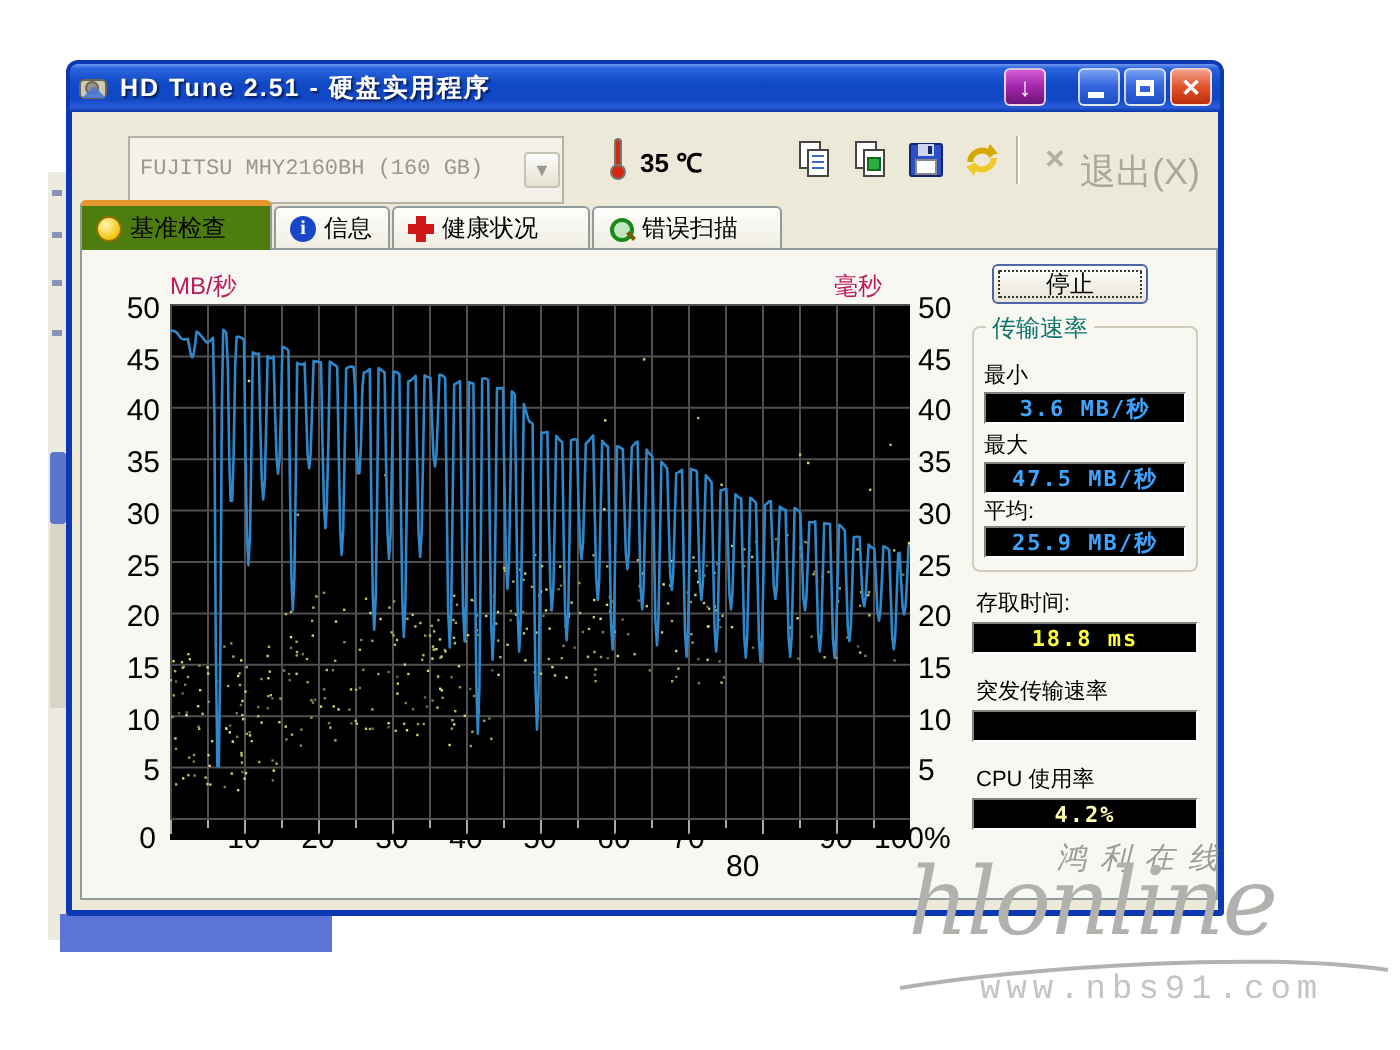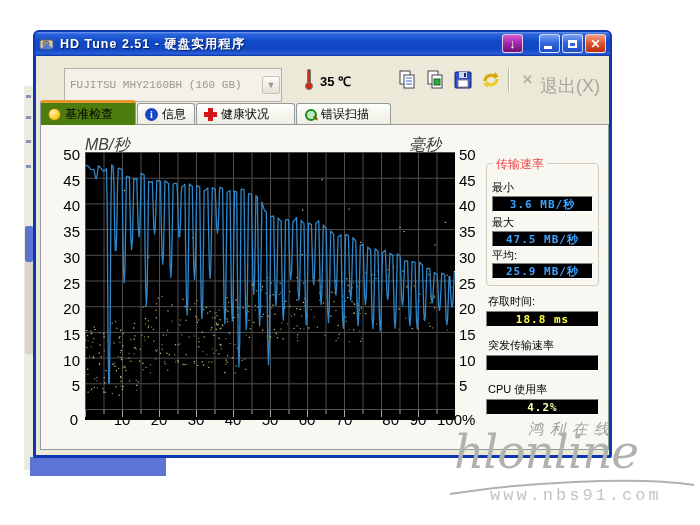--- a/index.html
+++ b/index.html
@@ -69,34 +69,34 @@
   .ico-health::before { content:""; position:absolute; left:4px; top:0; width:5px; height:13px; background:#d01818; }
   .ico-health::after  { content:""; position:absolute; left:0; top:4px; width:13px; height:5px; background:#d01818; }
   .ico-scan { position:relative; }
   .ico-scan::before { content:""; position:absolute; left:1px; top:1px; width:8px; height:8px; border:2px solid #1a8a1a; border-radius:50%; background:#bfe8bf; }
   .ico-scan::after { content:""; position:absolute; left:9px; top:9px; width:5px; height:2px; background:#7a5a00; transform:rotate(45deg); }
 
   .tab-page { position:absolute; left:4px; top:91px; width:569px; height:326px;
     background:#f8f7f1; border:1px solid #919b9c; z-index:2; }
 
   
-  .axis-title { position:absolute; font-size:16px; color:#404040; z-index:4;font-style:italic; }
+  .axis-title { position:absolute; font-size:12px; color:#be185d; z-index:4; }
   .tick-label { position:absolute; font-size:15px; color:#000; z-index:4; }
   #plot-svg { position:absolute; left:49px; top:119px; z-index:4; }
 
   
   .stop-btn { position:absolute; left:460px; top:99px; width:78px; height:20px; z-index:4;
     border:1px solid #4c64a8; border-radius:3px; background:linear-gradient(180deg,#fefefe,#e8e5d4);
     font-size:12px; color:#000; display:flex; align-items:center; justify-content:center; cursor:pointer; }
   .stop-btn .focus-ring { position:absolute; inset:2px; border:1px dotted #333; border-radius:1px; }
 
   .groupbox { position:absolute; left:450px; top:130px; width:113px; height:123px; z-index:4;
     border:1px solid #cfcdba; border-radius:4px; }
   .group-title { position:absolute; left:6px; top:-8px; background:#f8f7f1; padding:0 3px;
-    font-size:12px; color:#ef4444; }
+    font-size:12px; color:#0f766e; }
 
   .plabel { position:absolute; z-index:4; font-size:11px; color:#000; }
   .lcd { position:absolute; z-index:4; height:16px; background:#000;
     border-top:1px solid #808080; border-left:1px solid #808080;
     border-bottom:1px solid #fff; border-right:1px solid #fff;
     font-family:"DejaVu Sans Mono", monospace; font-size:11px; font-weight:bold;
     display:flex; align-items:center; justify-content:center; letter-spacing:1px; }
   .lcd-blue { color:#3fa4ff; }
   .lcd-yellow { color:#ffff42; }
   .lcd-pale { color:#ffffb0; }
@@ -698,20 +698,24 @@
         <rect x="263.5" y="56.4" width="1.2" height="1.2" fill="#e6e687" opacity="0.80"></rect>
         <rect x="275.2" y="89.8" width="1.2" height="1.2" fill="#e6e687" opacity="0.91"></rect>
         <rect x="314.5" y="74.7" width="1.2" height="1.2" fill="#e6e687" opacity="0.80"></rect>
         <rect x="38.9" y="37.9" width="1.2" height="1.2" fill="#e6e687" opacity="0.99"></rect>
         <rect x="217.0" y="57.6" width="1.2" height="1.2" fill="#e6e687" opacity="0.97"></rect>
         <rect x="107.0" y="85.0" width="1.2" height="1.2" fill="#e6e687" opacity="0.62"></rect>
         <rect x="236.5" y="27.1" width="1.2" height="1.2" fill="#e6e687" opacity="0.93"></rect>
         <polyline points="0.0,13.5 0.7,13.4 1.5,13.4 2.2,13.6 3.0,14.0 3.7,14.7 4.4,15.6 5.2,16.7 5.9,17.4 6.7,17.6 7.4,17.7 8.1,17.7 8.9,17.4 9.6,20.9 10.4,25.2 11.1,26.7 11.8,25.1 12.6,20.0 13.3,13.8 14.1,14.3 14.8,15.0 15.5,15.9 16.3,16.8 17.0,17.8 17.8,18.6 18.5,19.3 19.2,19.0 20.0,18.5 20.7,17.7 21.5,16.8 22.2,54.6 22.9,172.2 23.7,231.1 24.4,231.1 25.2,171.9 25.9,53.3 26.6,12.9 27.4,13.6 28.1,14.3 28.9,30.1 29.6,75.7 30.3,98.4 31.1,98.4 31.8,75.9 32.6,31.2 33.3,16.4 34.0,16.4 34.8,16.5 35.5,16.8 36.3,17.3 37.0,18.0 37.7,71.6 38.5,115.9 39.2,130.6 40.0,116.0 40.7,72.8 41.4,24.2 42.2,24.6 42.9,24.9 43.7,24.9 44.4,24.8 45.1,59.0 45.9,88.1 46.6,97.7 47.4,88.2 48.1,60.1 48.8,26.0 49.6,26.9 50.3,27.1 51.1,26.8 51.8,26.3 52.5,53.4 53.3,76.9 54.0,84.8 54.8,76.7 55.5,51.9 56.2,21.5 57.0,21.6 57.7,22.0 58.5,22.5 59.2,23.3 59.9,85.4 60.7,136.3 61.4,153.2 62.2,136.4 62.9,86.4 63.6,29.4 64.4,29.9 65.1,30.1 65.9,30.2 66.6,30.2 67.3,29.5 68.1,54.1 68.8,75.2 69.6,82.2 70.3,75.1 71.0,53.7 71.8,28.5 72.5,28.7 73.3,28.8 74.0,28.8 74.7,29.1 75.5,29.2 76.2,68.1 77.0,101.1 77.7,112.1 78.4,101.2 79.2,69.0 79.9,28.8 80.7,29.2 81.4,29.9 82.1,30.3 82.9,30.9 83.6,31.5 84.4,75.8 85.1,113.0 85.8,125.4 86.6,113.0 87.3,75.7 88.1,32.2 88.8,31.8 89.5,31.5 90.3,31.3 91.0,31.3 91.8,31.5 92.5,41.3 93.2,70.2 94.0,84.6 94.7,84.6 95.5,70.3 96.2,41.7 96.9,34.3 97.7,34.1 98.4,33.7 99.2,33.1 99.9,32.5 100.6,94.2 101.4,145.8 102.1,162.9 102.9,145.8 103.6,94.4 104.3,32.0 105.1,32.5 105.8,33.2 106.6,33.7 107.3,34.2 108.0,78.0 108.8,115.1 109.5,127.5 110.3,115.2 111.0,78.3 111.7,33.8 112.5,33.9 113.2,34.1 114.0,34.5 114.7,35.1 115.4,97.3 116.2,149.3 116.9,166.5 117.7,149.3 118.4,97.8 119.1,38.7 119.9,38.5 120.6,38.0 121.4,37.4 122.1,36.7 122.8,36.0 123.6,78.7 124.3,114.5 125.1,126.4 125.8,114.5 126.5,78.6 127.3,35.6 128.0,36.1 128.8,36.5 129.5,36.8 130.2,36.9 131.0,57.7 131.7,75.3 132.5,81.2 133.2,75.4 133.9,57.9 134.7,35.4 135.4,35.4 136.2,35.8 136.9,36.3 137.6,37.0 138.4,100.8 139.1,154.0 139.9,171.7 140.6,154.0 141.3,101.0 142.1,40.1 142.8,39.9 143.6,39.5 144.3,39.0 145.0,38.6 145.8,99.7 146.5,151.4 147.3,168.6 148.0,151.4 148.7,99.8 149.5,39.0 150.2,39.4 151.0,39.7 151.7,39.8 152.4,121.8 153.2,191.6 153.9,214.9 154.7,191.6 155.4,121.9 156.1,37.4 156.9,37.2 157.6,37.2 158.4,37.5 159.1,38.0 159.8,104.9 160.6,159.6 161.3,177.8 162.1,159.7 162.8,105.3 163.5,42.0 164.3,42.2 165.0,42.2 165.8,42.1 166.5,41.9 167.2,89.2 168.0,129.1 168.7,142.4 169.5,129.2 170.2,89.6 170.9,43.6 171.7,44.4 172.4,45.2 173.2,105.1 173.9,156.6 174.6,173.7 175.4,156.7 176.1,106.6 176.9,50.0 177.6,52.4 178.3,54.8 179.1,57.4 179.8,58.9 180.6,59.2 181.3,59.9 182.0,133.1 182.8,192.9 183.5,212.8 184.3,193.0 185.0,134.0 185.7,64.3 186.5,64.4 187.2,64.3 188.0,64.1 188.7,63.9 189.4,106.4 190.2,141.5 190.9,153.2 191.7,141.5 192.4,106.7 193.1,65.9 193.9,66.9 194.6,67.8 195.4,68.5 196.1,69.1 196.8,114.7 197.6,154.8 198.3,168.1 199.1,154.9 199.8,115.3 200.5,68.1 201.3,67.8 202.0,67.7 202.8,67.7 203.5,68.0 204.2,96.7 205.0,119.8 205.7,127.5 206.5,119.8 207.2,97.0 207.9,69.8 208.7,69.1 209.4,68.3 210.2,67.4 210.9,66.5 211.6,65.7 212.4,105.2 213.1,137.3 213.9,148.0 214.6,137.4 215.3,105.6 216.1,68.4 216.8,69.3 217.6,70.2 218.3,70.8 219.0,71.3 219.8,118.2 220.5,159.1 221.3,172.7 222.0,159.2 222.7,118.9 223.5,71.2 224.2,71.3 225.0,71.7 225.7,72.3 226.4,72.4 227.2,100.6 227.9,124.6 228.7,132.6 229.4,124.5 230.1,100.2 230.9,71.5 231.6,70.7 232.4,69.9 233.1,69.0 233.8,68.9 234.6,109.6 235.3,141.9 236.1,152.7 236.8,142.1 237.5,110.5 238.3,72.8 239.0,73.9 239.8,74.8 240.5,75.6 241.2,76.4 242.0,120.5 242.7,158.2 243.5,170.6 244.2,158.4 244.9,121.9 245.7,78.9 246.4,79.6 247.2,80.4 247.9,81.4 248.6,82.2 249.4,110.6 250.1,134.9 250.9,142.9 251.6,134.9 252.3,111.2 253.1,84.6 253.8,84.3 254.6,83.9 255.3,83.5 256.0,82.8 256.8,127.5 257.5,164.1 258.3,176.3 259.0,164.0 259.7,127.1 260.5,82.4 261.2,82.8 262.0,83.0 262.7,83.1 263.4,83.7 264.2,114.1 264.9,139.6 265.7,148.0 266.4,139.8 267.1,115.3 267.9,85.7 268.6,86.4 269.4,87.3 270.1,88.3 270.8,89.4 271.6,129.0 272.3,162.6 273.1,173.7 273.8,162.7 274.5,129.9 275.3,93.2 276.0,93.1 276.8,92.8 277.5,92.6 278.2,92.4 279.0,121.3 279.7,144.9 280.5,152.7 281.2,145.0 281.9,122.2 282.7,95.1 283.4,95.8 284.2,96.5 284.9,97.0 285.6,97.2 286.4,134.7 287.1,166.3 287.9,176.8 288.6,166.4 289.3,135.4 290.1,96.9 290.8,97.3 291.6,98.0 292.3,98.8 293.0,99.4 293.8,136.8 294.5,168.3 295.3,178.9 296.0,168.3 296.7,136.5 297.5,100.5 298.2,100.0 299.0,99.3 299.7,98.6 300.4,98.5 301.2,121.8 301.9,141.1 302.7,147.5 303.4,141.2 304.1,122.6 304.9,101.3 305.6,101.9 306.4,102.4 307.1,102.7 307.8,102.9 308.6,137.3 309.3,166.6 310.1,176.3 310.8,166.7 311.5,138.0 312.3,102.0 313.0,102.4 313.8,103.0 314.5,103.8 315.2,104.8 316.0,128.3 316.7,147.0 317.5,153.2 318.2,147.1 318.9,129.0 319.7,109.0 320.4,109.1 321.2,109.1 321.9,109.1 322.6,108.7 323.4,139.4 324.1,165.1 324.9,173.7 325.6,165.1 326.3,139.2 327.1,109.5 327.8,109.8 328.6,109.9 329.3,109.8 330.0,110.1 330.8,141.0 331.5,168.0 332.3,176.8 333.0,168.1 333.7,142.3 334.5,110.4 335.2,110.8 336.0,111.6 336.7,112.5 337.4,113.3 338.2,140.1 338.9,161.5 339.7,168.6 340.4,161.6 341.1,140.8 341.9,116.5 342.6,116.5 343.4,116.4 344.1,116.4 344.8,116.5 345.6,133.4 346.3,146.7 347.1,151.1 347.8,146.8 348.5,134.0 349.3,120.3 350.0,121.1 350.8,121.7 351.5,122.1 352.2,122.3 353.0,138.3 353.7,153.4 354.5,158.3 355.2,153.5 355.9,139.1 356.7,121.2 357.4,121.4 358.2,121.8 358.9,122.4 359.6,123.0 360.4,146.8 361.1,166.3 361.9,172.7 362.6,166.3 363.3,147.3 364.1,124.6 364.8,124.4 365.6,139.4 366.3,151.3 367.0,155.2 367.8,151.1 368.5,138.3 369.3,121.2 370.0,121.1" fill="none" stroke="#2f87c9" stroke-width="1.3" stroke-linejoin="round"></polyline>
       </svg>
 
+    <div class="stop-btn">
+      <span class="focus-ring"></span>
+      <span>停止</span>
+    </div>
 
     <div class="groupbox">
       <span class="group-title">传输速率</span>
     </div>
     <div class="plabel" style="left:456px;top:147px">最小</div>
     <div class="lcd lcd-blue" style="left:456px;top:163px;width:101px">3.6 MB/秒</div>
     <div class="plabel" style="left:456px;top:182px">最大</div>
     <div class="lcd lcd-blue" style="left:456px;top:198px;width:101px">47.5 MB/秒</div>
     <div class="plabel" style="left:456px;top:215px">平均:</div>
     <div class="lcd lcd-blue" style="left:456px;top:230px;width:101px">25.9 MB/秒</div>
@@ -744,21 +748,21 @@
       <div class="tick-label" style="left:423px;top:318.6px;width:30px;text-align:left">10</div>
       <div class="tick-label" style="left:18px;top:344.3px;width:26px;text-align:right">5</div>
       <div class="tick-label" style="left:423px;top:344.3px;width:30px;text-align:left">5</div>
       <div class="tick-label" style="left:68.0px;top:378px;width:36px;text-align:center">10</div>
       <div class="tick-label" style="left:105.0px;top:378px;width:36px;text-align:center">20</div>
       <div class="tick-label" style="left:142.0px;top:378px;width:36px;text-align:center">30</div>
       <div class="tick-label" style="left:179.0px;top:378px;width:36px;text-align:center">40</div>
       <div class="tick-label" style="left:216.0px;top:378px;width:36px;text-align:center">50</div>
       <div class="tick-label" style="left:253.0px;top:378px;width:36px;text-align:center">60</div>
       <div class="tick-label" style="left:290.0px;top:378px;width:36px;text-align:center">70</div>
-      <div class="tick-label" style="left:327.0px;top:378px;width:36px;text-align:right">80</div>
+      <div class="tick-label" style="left:327.0px;top:392px;width:36px;text-align:left">80</div>
       <div class="tick-label" style="left:364.0px;top:378px;width:36px;text-align:center">90</div>
       <div class="tick-label" style="left:401.0px;top:378px;width:36px;text-align:center">100%</div>
       <div class="tick-label" style="left:24px;top:378px;width:18px;text-align:right">0</div>
     </div>
 
   <div class="watermark">
     <span class="wm-cn">鸿利在线</span>
     <span class="wm-logo">hlonline</span>
     <svg class="wm-swoosh" width="250" height="26">
       <path d="M2,20 C70,9 185,2 246,11" fill="none" stroke="#b4b2ae" stroke-width="2"></path>

